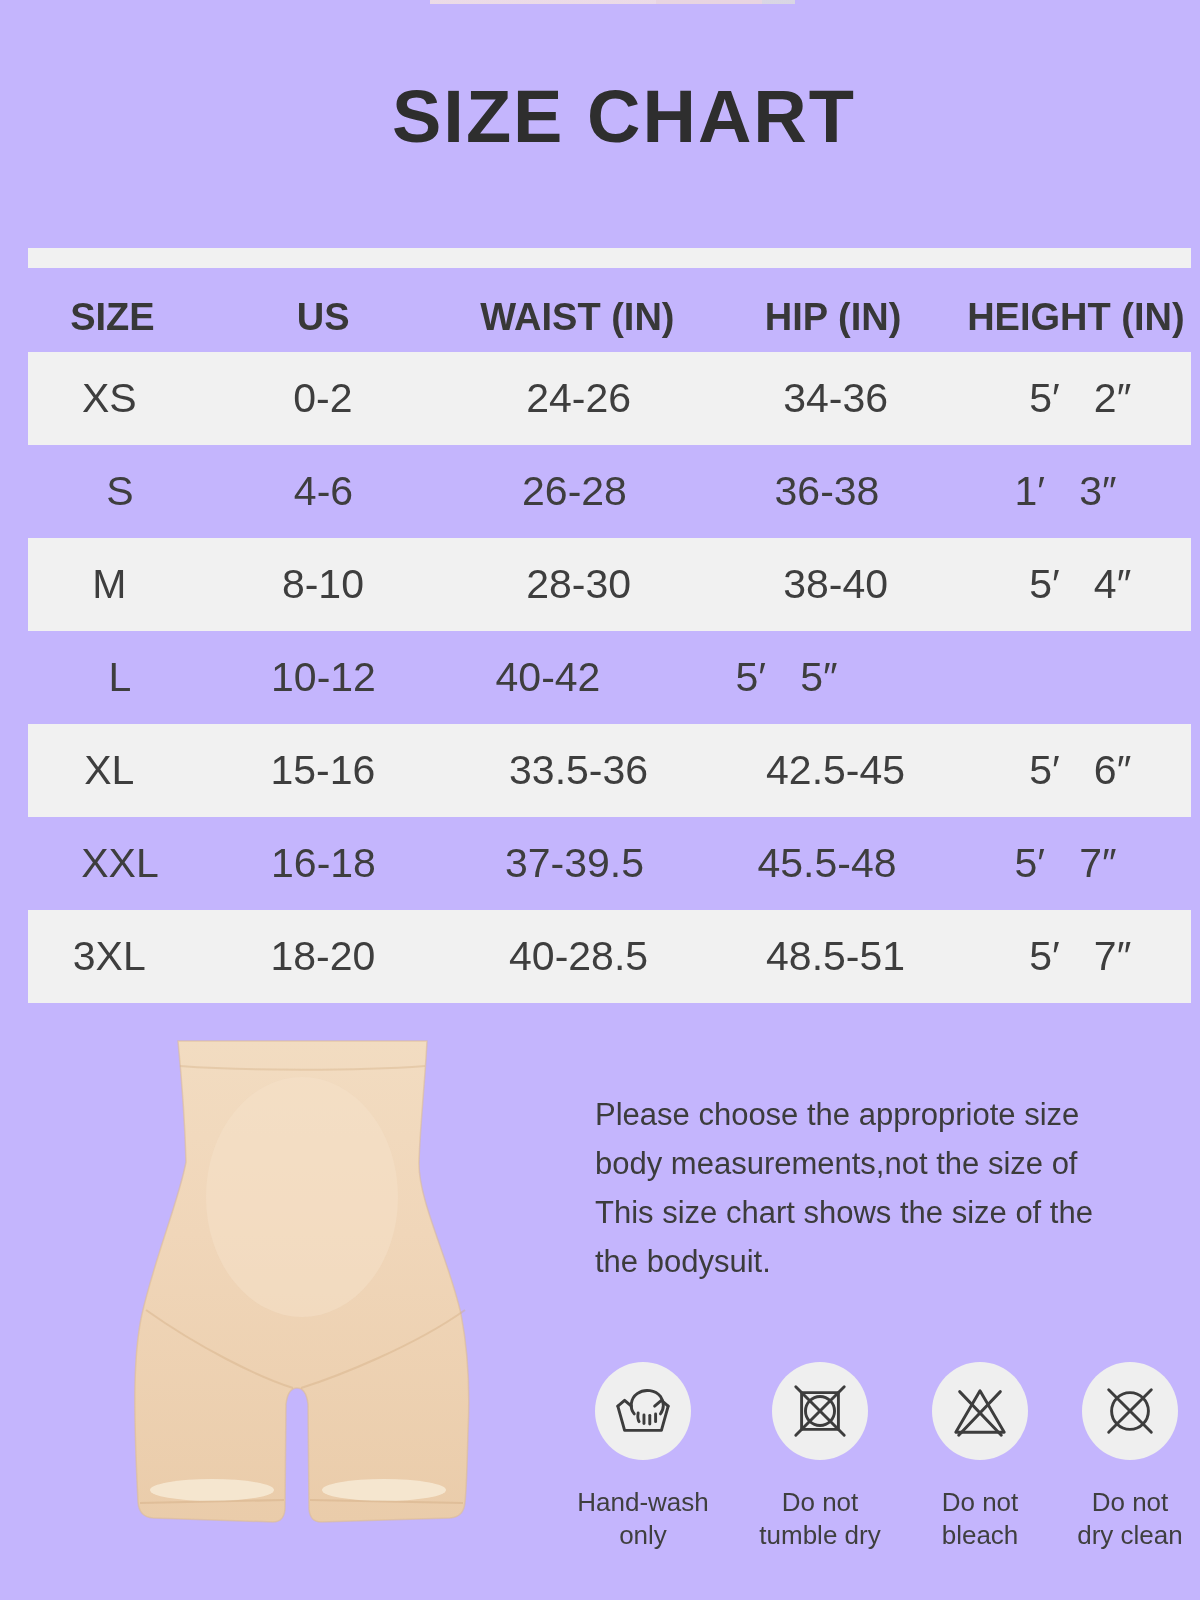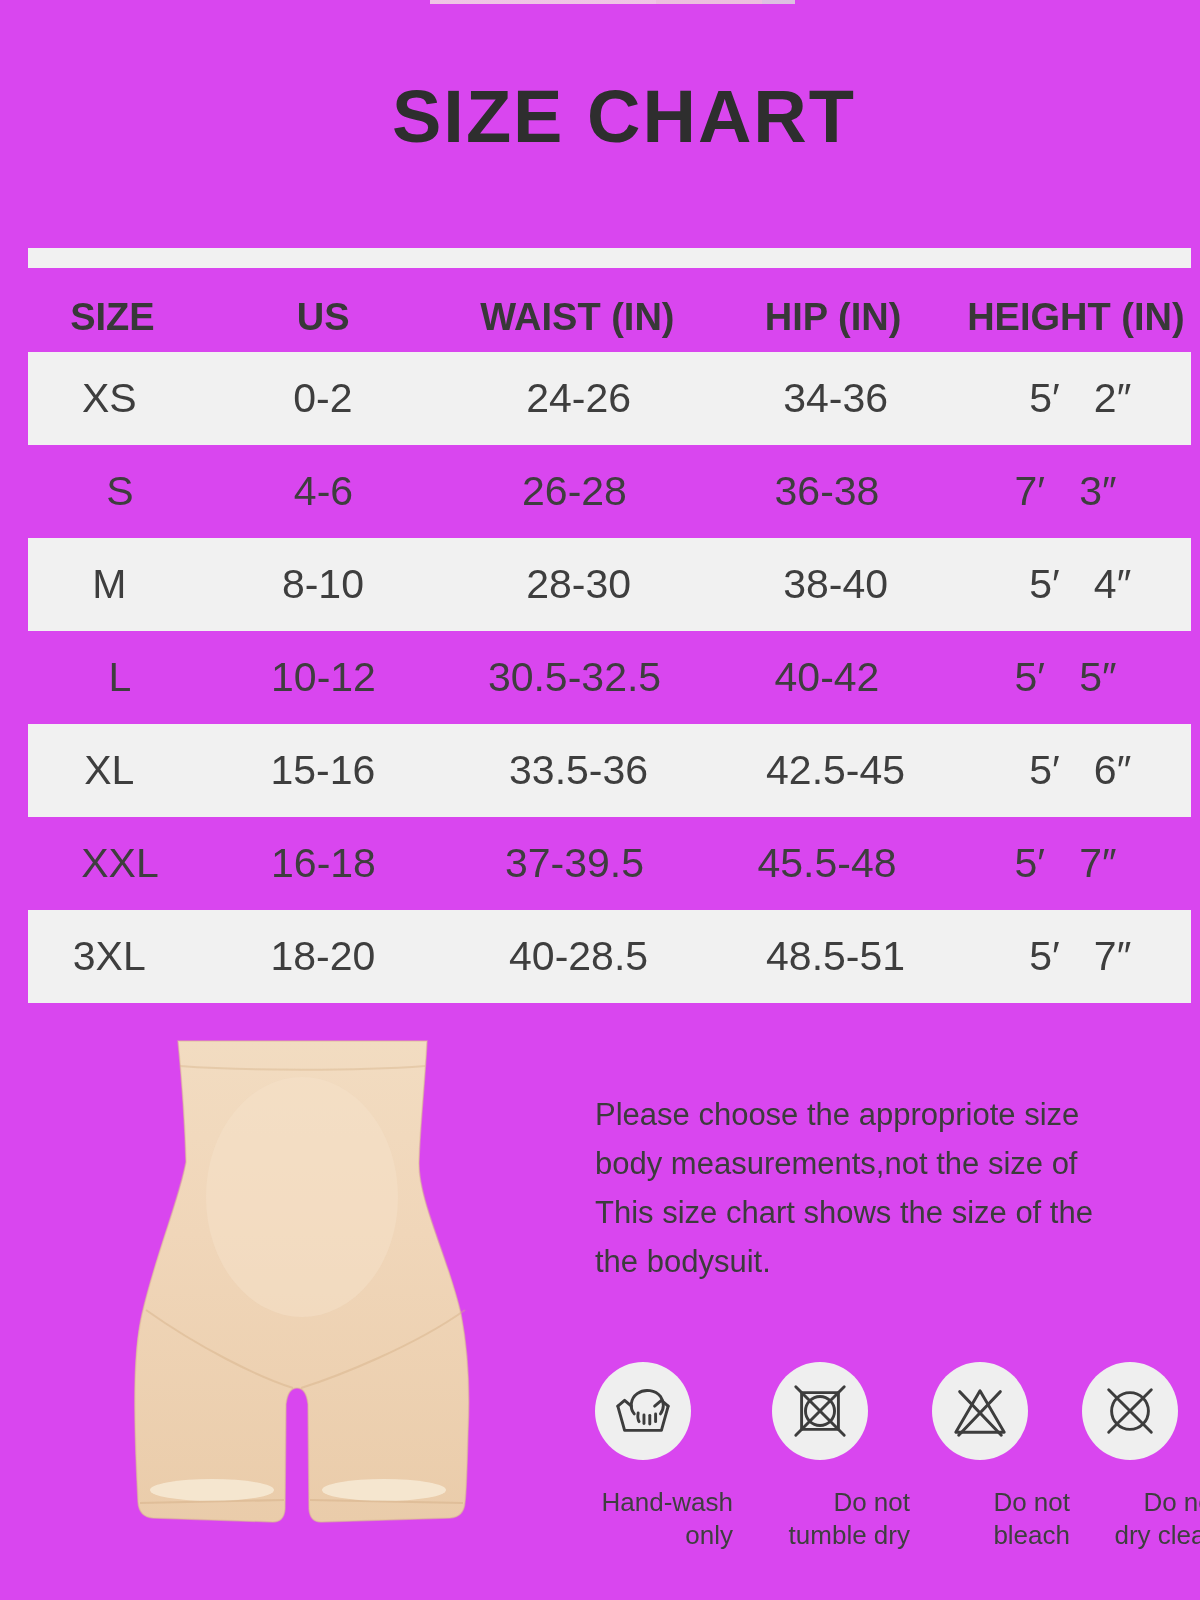--- a/index.html
+++ b/index.html
@@ -1,16 +1,16 @@
 <!DOCTYPE html>
 <html><head>
 <meta charset="utf-8">
 <style>
   html,body{margin:0;padding:0;background:#ffffff;}
-  #page{position:relative;width:1200px;height:1600px;background:#d946ef;overflow:hidden;
+  #page{position:relative;width:1200px;height:1600px;background:#c4b5fd;overflow:hidden;
         font-family:"Liberation Sans","DejaVu Sans",sans-serif;color:#3e3e3e;}
 
   
   .top-artifact{position:absolute;top:0;left:430px;width:365px;height:4px;
     background:linear-gradient(to right,#f5e4e2 0 62%,#f1dcda 62% 91%,#dedede 91% 100%);opacity:.8;}
 
   
   .title{position:absolute;top:78px;left:0;width:1200px;text-align:center;padding-left:48px;
          box-sizing:border-box;font-size:74px;line-height:78px;font-weight:bold;
          letter-spacing:2px;color:#2e2e2e;}
@@ -27,21 +27,21 @@
   .height-cell{white-space:pre;}
 
   
   .garment{position:absolute;left:128px;top:1032px;width:348px;height:512px;}
 
   
   .notes{position:absolute;left:595px;top:1090px;width:580px;font-size:31px;line-height:49px;
          color:#3c3c3c;white-space:nowrap;}
 
   
-  .care-item{position:absolute;top:1362px;width:180px;text-align:right;}
+  .care-item{position:absolute;top:1362px;width:180px;text-align:center;}
   .care-item .bubble{width:96px;height:98px;border-radius:50%;background:#efefef;
       margin:0 auto;display:flex;align-items:center;justify-content:center;}
   .care-item .lbl{margin-top:26px;font-size:26px;line-height:33px;color:#3f3f3f;}
   .ci-1{left:553px;} .ci-2{left:730px;} .ci-3{left:890px;} .ci-4{left:1040px;}
   svg .ln{stroke:#3d3d3d;stroke-width:3;fill:none;stroke-linecap:round;stroke-linejoin:round;}
 </style>
 </head>
 <body>
 
 <div id="page">
@@ -66,33 +66,32 @@
       <div class="dcell c2">0-2</div>
       <div class="dcell c3">24-26</div>
       <div class="dcell c4">34-36</div>
       <div class="dcell c5 height-cell">5′   2″</div>
     </div>
     <div class="drow">
       <div class="dcell c1">S</div>
       <div class="dcell c2">4-6</div>
       <div class="dcell c3">26-28</div>
       <div class="dcell c4">36-38</div>
-      <div class="dcell c5 height-cell">7′   3″</div>
+      <div class="dcell c5 height-cell">1′   3″</div>
     </div>
     <div class="drow shade">
       <div class="dcell c1">M</div>
       <div class="dcell c2">8-10</div>
       <div class="dcell c3">28-30</div>
       <div class="dcell c4">38-40</div>
       <div class="dcell c5 height-cell">5′   4″</div>
     </div>
     <div class="drow">
       <div class="dcell c1">L</div>
       <div class="dcell c2">10-12</div>
-      <div class="dcell c3">30.5-32.5</div>
       <div class="dcell c4">40-42</div>
       <div class="dcell c5 height-cell">5′   5″</div>
     </div>
     <div class="drow shade">
       <div class="dcell c1">XL</div>
       <div class="dcell c2">15-16</div>
       <div class="dcell c3">33.5-36</div>
       <div class="dcell c4">42.5-45</div>
       <div class="dcell c5 height-cell">5′   6″</div>
     </div>

